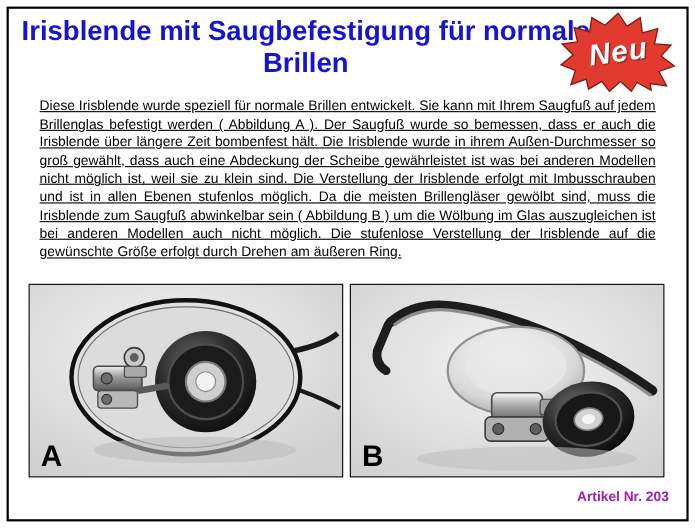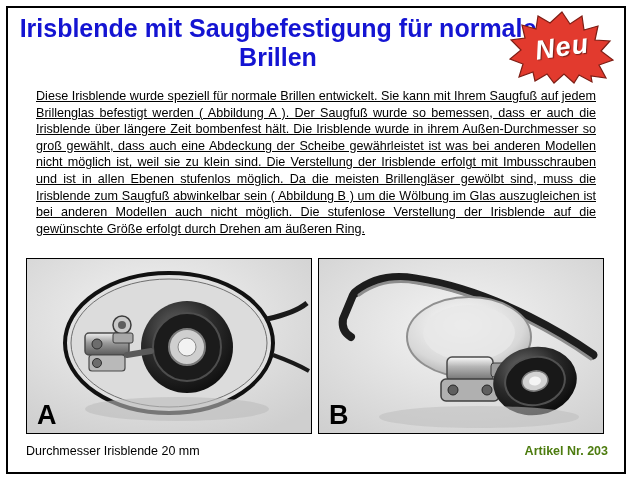--- a/index.html
+++ b/index.html
@@ -109,21 +109,21 @@
     top: 444px;
     font-size: 12.5px;
     color: #000000;
   }
   .artikel {
     position: absolute;
     right: 24px;
     top: 444px;
     font-size: 12.5px;
     font-weight: bold;
-    color: #4d7c0f;
+    color: #a21caf;
   }
 </style>
 </head>
 <body>
 
 <div class="page">
   <div class="frame"></div>
 
   <div class="title">Irisblende mit Saugbefestigung für normale Brillen</div>
 
@@ -230,15 +230,14 @@
           <ellipse cx="216" cy="122" rx="6" ry="4.5" fill="#f5f5f5"></ellipse>
         </g>
 
         <ellipse cx="160" cy="158" rx="100" ry="11" fill="#bdbdbd" opacity="0.55"></ellipse>
       </svg>
       <div class="photo-letter">B</div>
     </div>
 
   </div>
 
-  <div class="caption">Durchmesser Irisblende 20 mm</div>
   <div class="artikel">Artikel Nr. 203</div>
 </div>
 
 </body></html>

